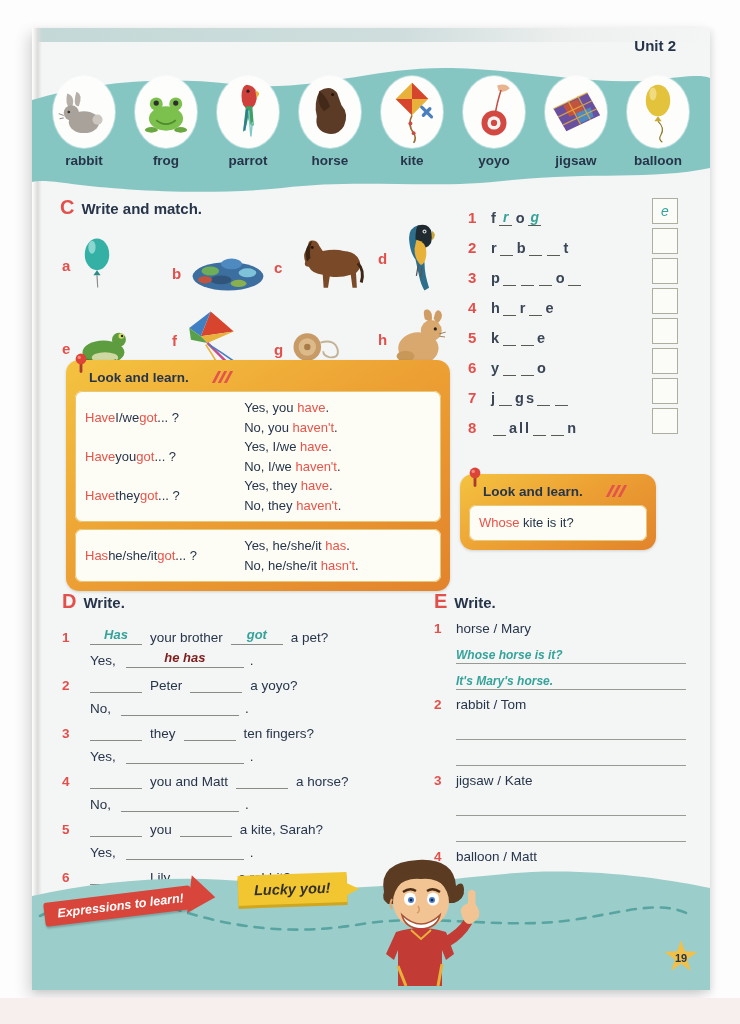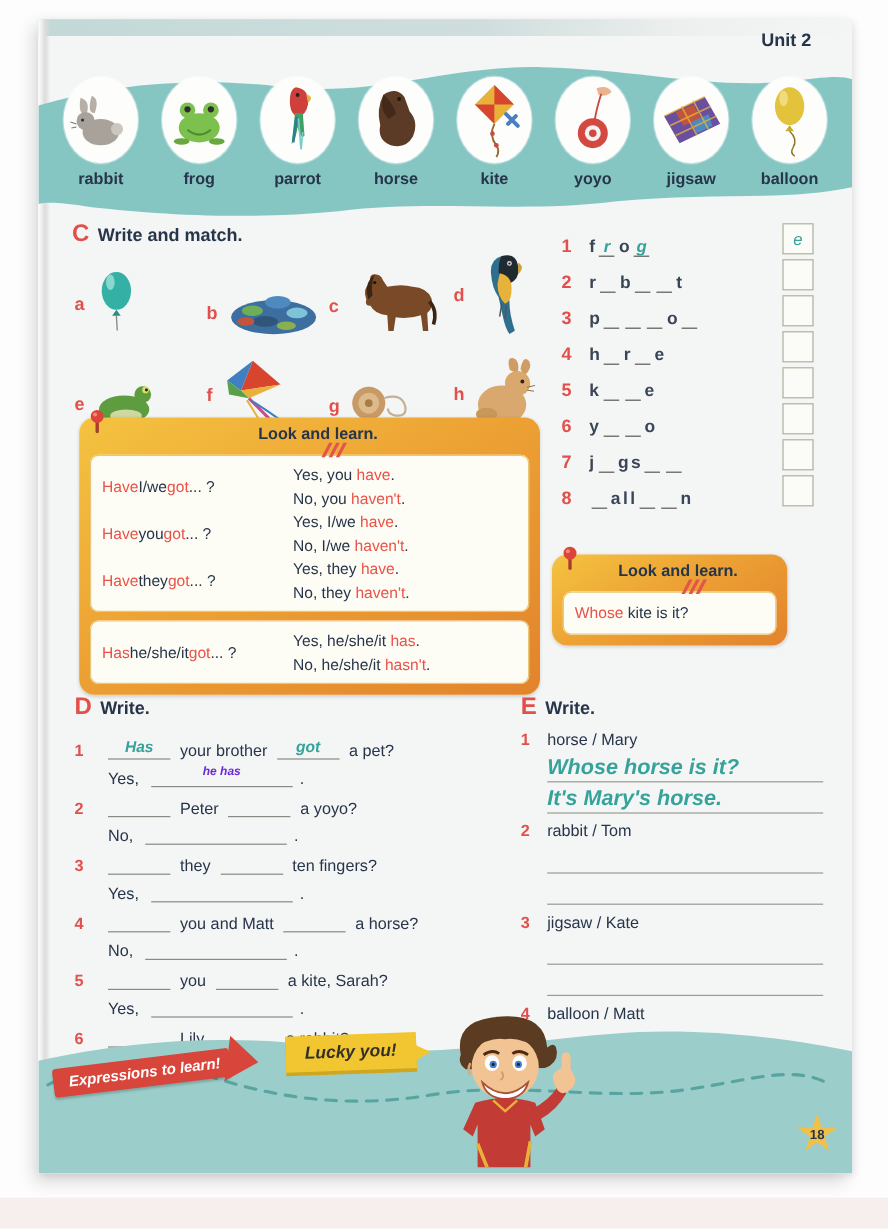--- a/index.html
+++ b/index.html
@@ -4,21 +4,21 @@
 <style>
   html,body{margin:0;padding:0;}
   body{
     width:740px;height:1024px;overflow:hidden;position:relative;
     background:#fdfdfd;
     font-family:"Liberation Sans", sans-serif;
   }
   .photo-floor{position:absolute;left:0;bottom:0;width:740px;height:26px;background:#f6efed;}
   
   .page{
-    position:absolute;left:32px;top:16px;width:678px;height:962px;
+    position:absolute;left:32px;top:28px;width:678px;height:962px;
     background:#f4f5f5;
     box-shadow:-4px 6px 14px rgba(0,0,0,.16), 2px 2px 6px rgba(0,0,0,.08);
   }
   .page-curl{position:absolute;left:0;top:0;width:10px;height:100%;
     background:linear-gradient(90deg,#ffffff,#dcdcda 55%,rgba(244,245,245,0));}
   .top-strip{position:absolute;left:0;top:0;width:100%;height:14px;background:linear-gradient(90deg,#c3d9d7 0%,#cfdedd 55%,#eef0ef 80%,#f4f5f5);}
   .unit-label{position:absolute;top:9px;right:34px;font-size:15px;font-weight:bold;color:#27354a;}
   
   .top-wave{position:absolute;left:0;top:14px;width:678px;height:160px;}
   .vocab-items{position:absolute;left:14px;top:48px;width:650px;display:flex;justify-content:space-between;}
@@ -37,48 +37,48 @@
   
   .word-list{position:absolute;left:436px;top:168px;width:216px;}
   .word-row{display:flex;align-items:flex-end;height:30px;position:relative;}
   .w-num{width:16px;font-size:15px;font-weight:bold;color:#e2504c;margin-right:6px;}
   .w-letter{font-size:14.5px;font-weight:bold;color:#3a4556;margin:0 1px;}
   .w-blank{display:inline-block;width:13px;height:15px;border-bottom:1.7px solid #5a5a55;margin:0 2.5px;}
   .w-ans{display:inline-block;width:13px;text-align:center;font-size:14px;font-weight:bold;font-style:italic;color:#36a39b;border-bottom:1.7px solid #5a5a55;margin:0 2.5px;}
   .ans-box{position:absolute;right:6px;bottom:2px;width:24px;height:24px;border:1.3px solid #aeae9e;background:#fbfbf7;display:flex;align-items:center;justify-content:center;font-size:14px;font-style:italic;color:#36a39b;}
   
   .lnl{position:absolute;background:linear-gradient(150deg,#f4c340 0%,#eda234 45%,#e2832c 100%);border-radius:13px;padding:6px 9px 9px 9px;box-shadow:0 1px 3px rgba(0,0,0,.15);}
-  .lnl-title-row{display:flex;align-items:center;height:22px;margin-left:14px;margin-bottom:3px;flex-direction:column;}
+  .lnl-title-row{display:flex;align-items:center;height:22px;margin-left:14px;margin-bottom:3px;}
   .lnl-title{font-size:13.5px;font-weight:bold;color:#27354a;}
   .pin{position:absolute;left:8px;top:-7px;}
   .slashes{display:flex;gap:3px;margin-left:26px;}
   .slashes i{display:block;width:3px;height:12px;background:#e2554d;transform:skewX(-28deg);}
   .lnl-panel{background:#fdfdf6;border-radius:7px;padding:7px 10px;box-shadow:inset 0 0 0 1px #e8c878;}
   .gram-row{display:flex;}
   .gram-q{width:46%;display:flex;align-items:center;font-size:13px;color:#27354a;}
   .gram-a{width:54%;font-size:13px;color:#27354a;line-height:1.5;}
   .red{color:#ea5248;}
   .lnl2-line{font-size:13px;color:#27354a;line-height:1.7;}
   
   .sec-d{position:absolute;left:30px;top:562px;width:372px;}
   .d-item{margin-bottom:3px;}
   .d-line{display:flex;align-items:flex-end;height:22px;font-size:13.5px;color:#27354a;margin-bottom:1px;}
   .d-num{width:14px;font-size:13.5px;font-weight:bold;color:#e2504c;margin-right:10px;}
   .d-indent{width:24px;}
   .d-tok{margin:0 4px;white-space:nowrap;}
   .d-blank{display:inline-block;width:52px;height:15px;border-bottom:1.4px solid #8a8a84;margin:0 4px;}
   .d-fill{display:inline-block;min-width:52px;height:17px;border-bottom:1.4px solid #8a8a84;margin:0 4px;text-align:center;font-style:italic;font-weight:bold;color:#36a39b;font-size:13px;}
   .d-ablank{display:inline-block;width:118px;height:15px;border-bottom:1.4px solid #8a8a84;margin:0 6px;}
-  .d-afill{display:inline-block;width:118px;height:17px;border-bottom:1.4px solid #8a8a84;margin:0 6px;text-align:center;font-style:italic;font-weight:bold;color:#6d28d9;font-size:10px;}
+  .d-afill{display:inline-block;width:118px;height:17px;border-bottom:1.4px solid #8a8a84;margin:0 6px;text-align:center;font-style:italic;font-weight:bold;color:#7f1d1d;font-size:13px;}
   
   .sec-e{position:absolute;left:402px;top:562px;width:252px;}
   .e-item{margin-bottom:7px;}
   .e-label-row{display:flex;font-size:13.5px;color:#27354a;margin-bottom:2px;}
   .e-num{width:14px;font-weight:bold;color:#e2504c;margin-right:8px;}
-  .e-line{margin-left:22px;height:24px;border-bottom:1.2px solid #9a9a94;font-size:18px;font-style:italic;font-weight:bold;color:#36a39b;display:flex;align-items:flex-end;padding-bottom:1px;}
+  .e-line{margin-left:22px;height:24px;border-bottom:1.2px solid #9a9a94;font-size:12px;font-style:italic;font-weight:bold;color:#36a39b;display:flex;align-items:flex-end;padding-bottom:1px;}
   
   .bottom-band{position:absolute;left:0;bottom:0;width:678px;height:132px;}
   .ribbon{position:absolute;left:12px;bottom:72px;transform:rotate(-7deg);}
   .ribbon-body{position:relative;background:#d8453a;color:#fff;font-size:12.5px;font-weight:bold;font-style:italic;padding:5px 8px 5px 13px;border-radius:3px;white-space:nowrap;box-shadow:0 2px 2px rgba(0,0,0,.2);}
   .ribbon-head{position:absolute;right:-24px;top:-7px;width:0;height:0;border-top:19px solid transparent;border-bottom:19px solid transparent;border-left:26px solid #d8453a;transform:rotate(14deg);}
   .bubble{position:absolute;left:206px;bottom:86px;background:#f1c630;color:#33302a;font-size:14.5px;font-weight:bold;font-style:italic;padding:7px 16px;transform:rotate(-2deg);box-shadow:0 3px 0 #cfa61f;}
   .bubble-tail{position:absolute;right:-12px;top:10px;width:0;height:0;border-top:7px solid transparent;border-bottom:7px solid transparent;border-left:14px solid #f1c630;}
   .boy{position:absolute;left:322px;bottom:0px;}
   .star{position:absolute;right:12px;bottom:16px;width:34px;height:34px;background:#f0c04a;clip-path:polygon(50% 0%,61% 33%,98% 35%,68% 57%,79% 91%,50% 70%,21% 91%,32% 57%,2% 35%,39% 33%);display:flex;align-items:center;justify-content:center;}
   .star span{font-size:11px;font-weight:bold;color:#27354a;margin-top:2px;}
@@ -637,17 +637,17 @@
         <path d="M57 76 L67 85 L77 76" stroke="#e8b23a" stroke-width="2" fill="none"></path>
         <path d="M44 112 L52 132 M88 110 L84 132" stroke="#e8b23a" stroke-width="3" fill="none"></path>
         <path d="M88 84 Q104 76 111 64 L118 70 Q110 84 96 92 Z" fill="#c23b35"></path>
         <path d="M108 62 Q104 54 112 50 Q120 46 124 54 Q128 62 120 68 Q112 74 108 62 Z" fill="#f2c493"></path>
         <rect x="114" y="36" width="7.5" height="20" rx="3.6" fill="#f2c493"></rect>
         <circle cx="118" cy="60" r="7" fill="#f2c493"></circle>
       </svg>
     </div>
 
     <div class="star">
-      <span>18</span>
+      <span>19</span>
     </div>
   </div>
 </div>
 <div class="photo-floor"></div>
 
 </body></html>

